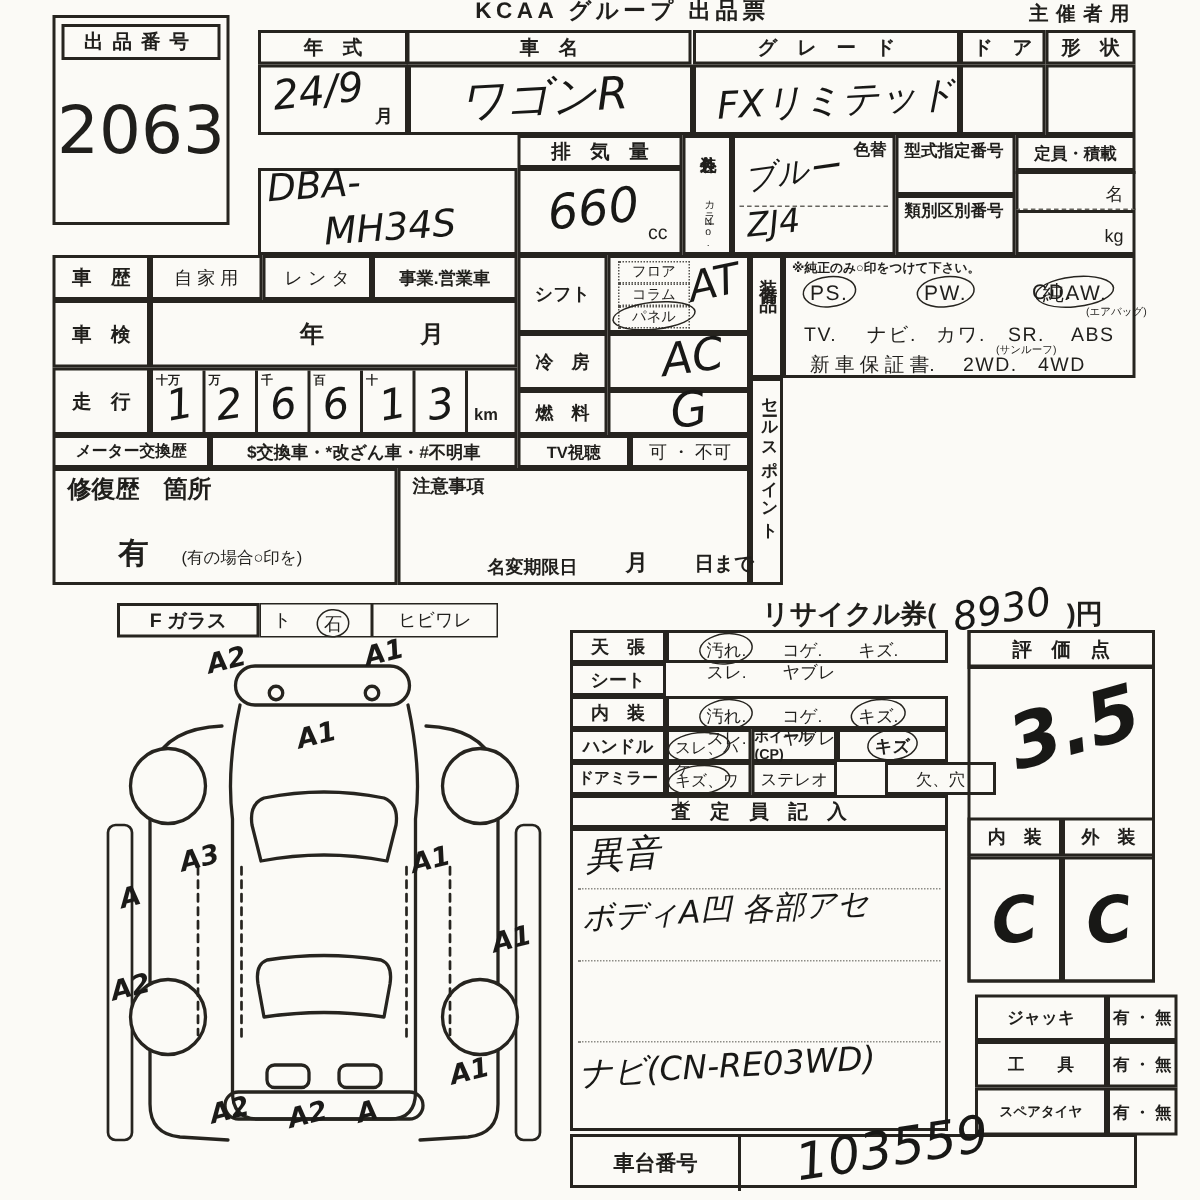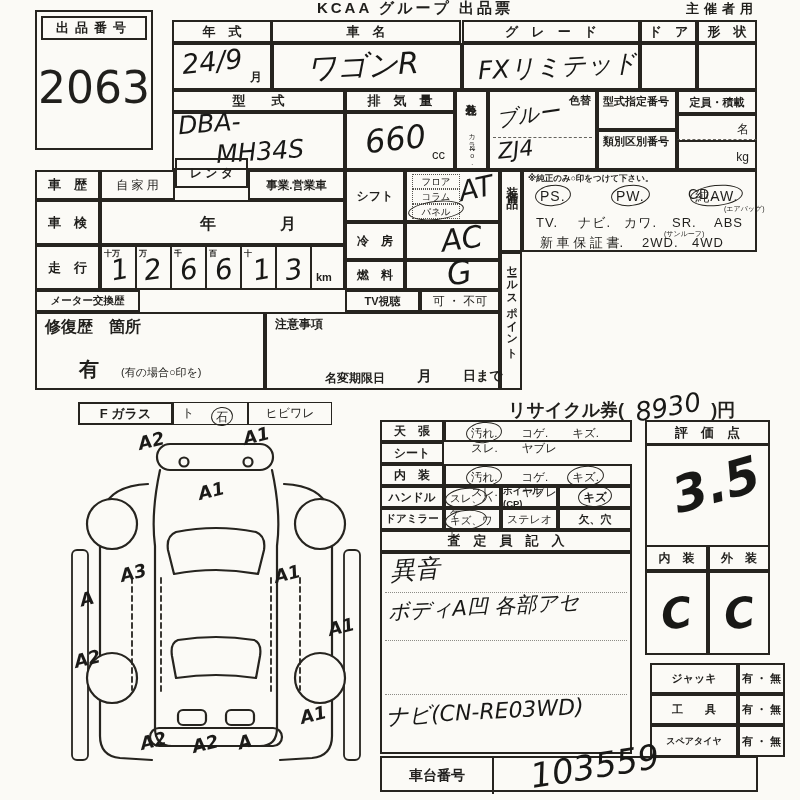--- a/index.html
+++ b/index.html
@@ -48,21 +48,20 @@
   </div>
   <div class="bx" style="left:272px;top:43px;width:190px;height:47px">
     <span class="t hw" style="left:32px;top:4px;font-size:30px;transform:rotate(-3deg)">ワゴンR</span>
   </div>
   <div class="bx" style="left:462px;top:43px;width:178px;height:47px">
     <span class="t hw" style="left:14px;top:8px;font-size:25px;transform:rotate(-3deg)">FXリミテッド</span>
   </div>
   <div class="bx" style="left:640px;top:43px;width:57px;height:47px"></div>
   <div class="bx" style="left:697px;top:43px;width:60px;height:47px"></div>
 
-  <div class="bx hd" style="left:172px;top:90px;width:173px;height:22px;font-size:13px">型　　式</div>
   <div class="bx" style="left:172px;top:112px;width:173px;height:58px">
     <span class="t hw" style="left:4px;top:-4px;font-size:25px;transform:rotate(-4deg)">DBA-</span>
     <span class="t hw" style="left:42px;top:24px;font-size:25px;transform:rotate(-4deg)">MH34S</span>
   </div>
   <div class="bx hd" style="left:345px;top:90px;width:110px;height:22px;font-size:13px">排　気　量</div>
   <div class="bx" style="left:345px;top:112px;width:110px;height:58px">
     <span class="t hw" style="left:18px;top:8px;font-size:32px;transform:rotate(-6deg)">660</span>
     <span class="t" style="right:8px;bottom:6px;font-size:13px">cc</span>
   </div>
   <div class="bx" style="left:455px;top:90px;width:33px;height:80px">
@@ -84,21 +83,21 @@
   <div class="bx hd" style="left:677px;top:90px;width:80px;height:24px;font-size:11px">定員・積載</div>
   <div class="bx" style="left:677px;top:114px;width:80px;height:26px;border-bottom:1.3px dashed #66645e">
     <span class="t" style="right:6px;bottom:3px;font-size:12px">名</span>
   </div>
   <div class="bx" style="left:677px;top:140px;width:80px;height:30px">
     <span class="t" style="right:6px;bottom:4px;font-size:12px">kg</span>
   </div>
 
   <div class="bx hd" style="left:35px;top:170px;width:65px;height:30px;font-size:13px">車　歴</div>
   <div class="bx hd" style="left:100px;top:170px;width:75px;height:30px;font-size:12px;font-weight:normal">自 家 用</div>
-  <div class="bx hd" style="left:175px;top:158px;width:73px;height:30px;font-size:12px;font-weight:bold">レ ン タ</div>
+  <div class="bx hd" style="left:175px;top:170px;width:73px;height:30px;font-size:12px;font-weight:normal">レ ン タ</div>
   <div class="bx hd" style="left:248px;top:170px;width:97px;height:30px;font-size:11.5px">事業.営業車</div>
 
   <div class="bx hd" style="left:35px;top:200px;width:65px;height:45px;font-size:13px">車　検</div>
   <div class="bx" style="left:100px;top:200px;width:245px;height:45px">
     <span class="t" style="left:98px;top:13px;font-size:16px;font-weight:bold">年</span>
     <span class="t" style="left:178px;top:13px;font-size:16px;font-weight:bold">月</span>
   </div>
 
   <div class="bx hd" style="left:35px;top:245px;width:65px;height:45px;font-size:13px">走　行</div>
   <div class="bx" style="left:100px;top:245px;width:245px;height:45px">
@@ -123,20 +122,21 @@
       <span class="t hw" style="left:11px;top:8px;font-size:28px;transform:rotate(-10deg)">1</span>
     </div>
     <div class="dc" style="left:175px;width:35px">
       <span class="unit"></span>
       <span class="t hw" style="left:8px;top:8px;font-size:28px;transform:rotate(-8deg)">3</span>
     </div>
     <span class="t" style="left:214px;bottom:5px;font-size:11px;font-weight:bold">km</span>
   </div>
 
   <div class="bx hd" style="left:35px;top:290px;width:105px;height:22px;font-size:10.5px">メーター交換歴</div>
+  <div class="bx hd" style="left:140px;top:290px;width:205px;height:22px;font-size:11.5px">$交換車・*改ざん車・#不明車</div>
 
   <div class="bx hd" style="left:345px;top:170px;width:60px;height:52px;font-size:12px">シフト</div>
   <div class="bx" style="left:405px;top:170px;width:95px;height:52px">
     <span class="shiftopt" style="top:2px">フロア</span>
     <span class="shiftopt" style="top:17px">コラム</span>
     <span class="shiftopt circ" style="top:32px">パネル</span>
     <span class="t hw" style="left:52px;top:2px;font-size:28px;transform:rotate(-12deg)">AT</span>
   </div>
   <div class="bx hd" style="left:345px;top:222px;width:60px;height:38px;font-size:12px">冷　房</div>
   <div class="bx" style="left:405px;top:222px;width:95px;height:38px">
@@ -265,21 +265,21 @@
   </div>
   <div class="bx hd" style="left:501px;top:486px;width:57px;height:22px;font-size:9.5px">ホイール(CP)</div>
   <div class="bx hd" style="left:558px;top:486px;width:74px;height:22px;font-size:11.5px;font-weight:bold">
     <span class="circ">キズ</span>
   </div>
   <div class="bx hd" style="left:380px;top:508px;width:64px;height:22px;font-size:10.5px">ドアミラー</div>
   <div class="bx" style="left:444px;top:508px;width:57px;height:22px;padding:4px 0 0 4px;font-size:10.5px">
     <span class="circ">キズ、</span><span>ワレ</span>
   </div>
   <div class="bx hd" style="left:501px;top:508px;width:57px;height:22px;font-size:11px;font-weight:normal">ステレオ</div>
-  <div class="bx hd" style="left:558px;top:508px;width:74px;height:22px;font-size:11px;font-weight:bold">欠、穴</div>
+  <div class="bx hd" style="left:590px;top:508px;width:74px;height:22px;font-size:11px;font-weight:normal">欠、穴</div>
 
   <div class="bx hd" style="left:380px;top:530px;width:252px;height:22px;font-size:13px">査　定　員　記　入</div>
   <div class="bx" style="left:380px;top:552px;width:252px;height:202px">
     <div class="dot" style="top:38px"></div>
     <div class="dot" style="top:86px"></div>
     <div class="dot" style="top:140px"></div>
     <span class="t hw" style="left:8px;top:2px;font-size:25px;transform:rotate(-4deg)">異音</span>
     <span class="t hw" style="left:6px;top:42px;font-size:21px;transform:rotate(-3deg)">ボディA凹 各部アセ</span>
     <span class="t hw" style="left:4px;top:146px;font-size:22px;transform:rotate(-3deg)">ナビ(CN-RE03WD)</span>
   </div>

